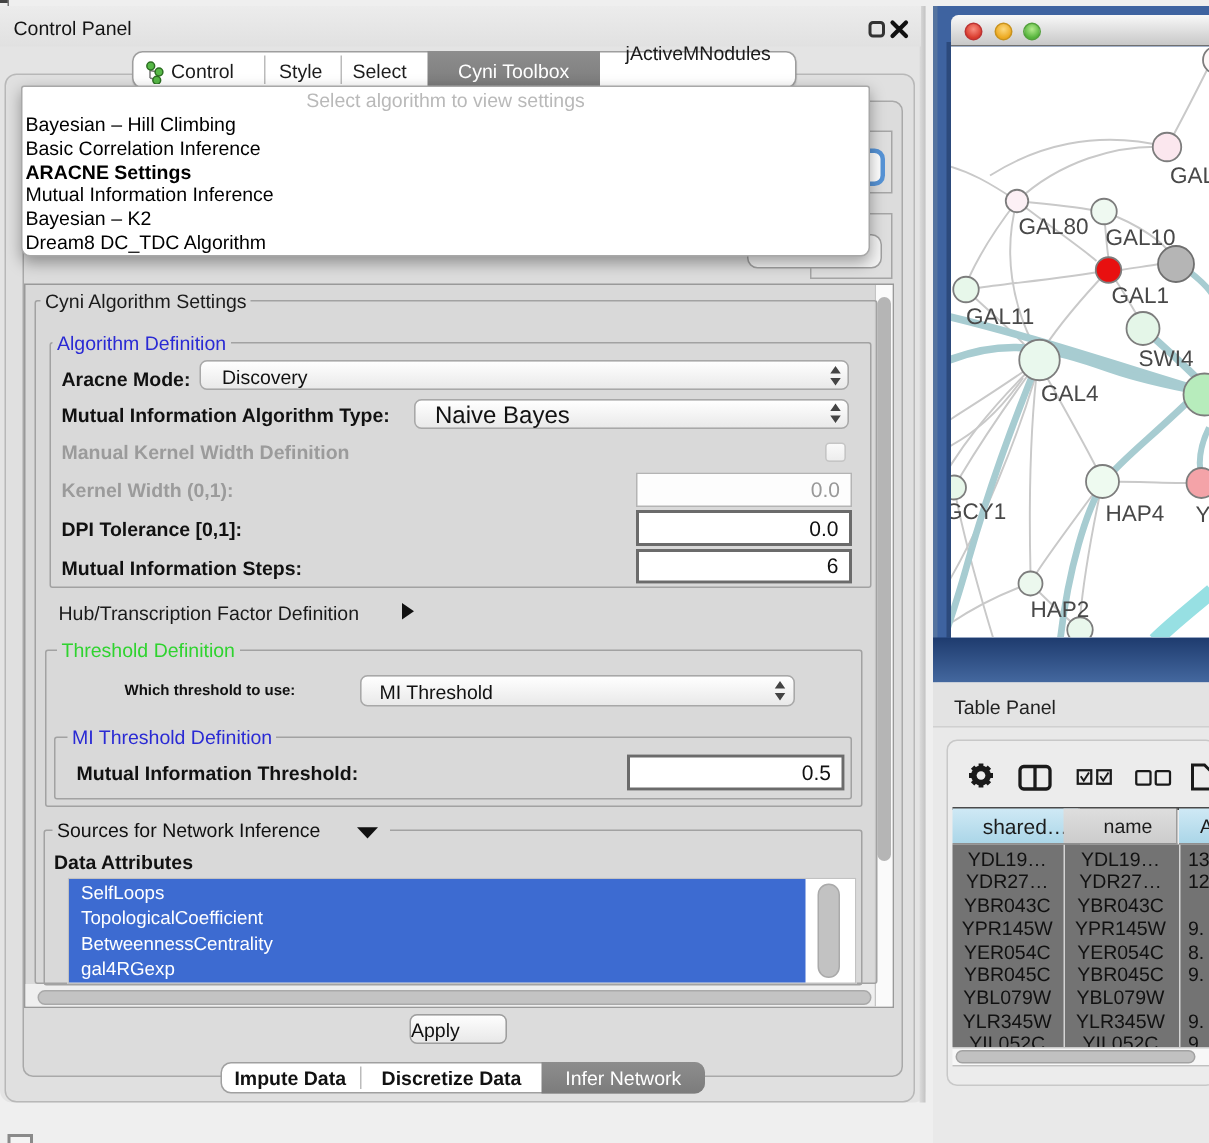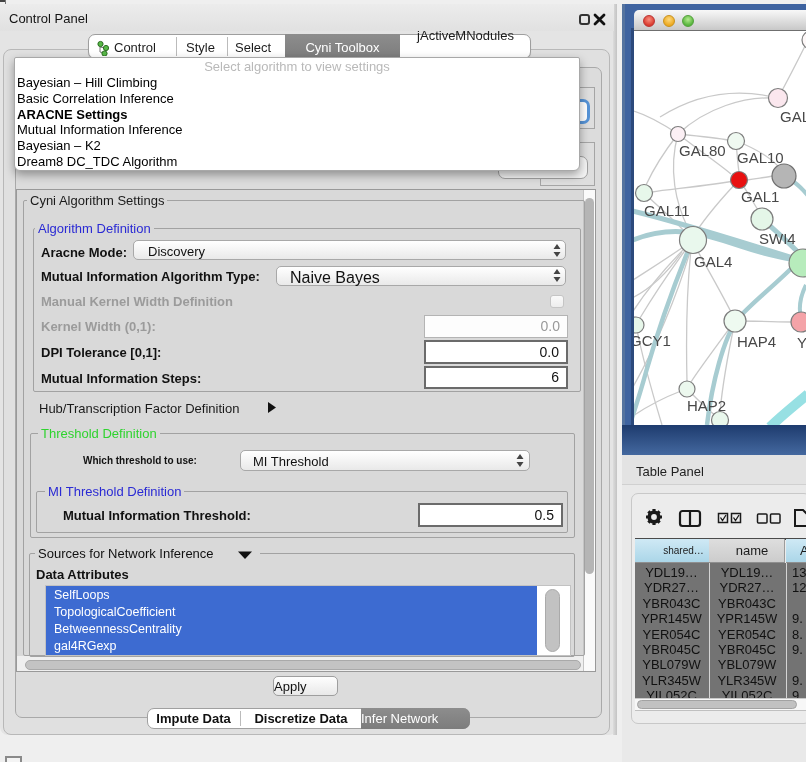--- a/index.html
+++ b/index.html
@@ -103,21 +103,21 @@
 <div class="abs b" style="left:83px;top:455px;font-size:10px;color:#111;">Which threshold to use:</div>
 <div class="abs" style="left:240px;top:450px;width:290px;height:21px;background:linear-gradient(#ffffff,#e9e9e9);border:1px solid #a8a8a8;border-radius:5px;"></div>
 <div class="abs" style="left:253px;top:454px;font-size:13px;color:#111;">MI Threshold</div>
 <svg class="abs" style="left:514px;top:453px;" width="12" height="15" viewBox="0 0 12 15">
     <path d="M6,1 L9.5,6 L2.5,6 Z M6,14 L9.5,9 L2.5,9 Z" fill="#444"></path>
   </svg>
 
 <div class="abs" style="left:36px;top:491px;width:532px;height:42px;border:1px solid #a2a2a2;border-radius:2px;"></div>
 <div class="abs" style="left:45px;top:484px;background:#d9d9d9;padding:0 3px;font-size:13px;color:#2a2ad4;">MI Threshold Definition</div>
 
-<div class="abs b" style="left:63px;top:508px;font-size:13px;color:#111;text-align:right;">Mutual Information Threshold:</div>
+<div class="abs b" style="left:51px;top:508px;font-size:13px;color:#111;text-align:right;">Mutual Information Threshold:</div>
 <div class="abs" style="left:418px;top:503px;width:145px;height:24px;background:#fff;border:2px solid #6b6b6b;font-size:14px;color:#111;text-align:right;line-height:20px;padding-right:7px;">0.5</div>
 
 <div class="abs" style="left:29px;top:553px;width:546px;height:104px;border:1px solid #a2a2a2;border-radius:2px;"></div>
 <div class="abs" style="left:35px;top:546px;width:225px;height:14px;background:#d9d9d9;padding:0 3px;font-size:13px;color:#111;">Sources for Network Inference</div>
 <svg class="abs" style="left:237px;top:550px;" width="16" height="10" viewBox="0 0 16 10">
     <path d="M1,1.5 L15,1.5 L8,9 Z" fill="#111"></path>
   </svg>
 
 <div class="abs b" style="left:36px;top:567px;font-size:13px;color:#111;">Data Attributes</div>
 
@@ -126,21 +126,21 @@
 <div class="abs" style="left:54px;top:587px;font-size:12.5px;color:#fff;line-height:17px;">SelfLoops<br>TopologicalCoefficient<br>BetweennessCentrality<br>gal4RGexp</div>
 <div class="abs" style="left:545px;top:589px;width:15px;height:63px;background:#c2c2c2;border:1px solid #aaa;border-radius:8px;"></div>
 
 <div class="abs" style="left:273px;top:676px;width:65px;height:20px;background:linear-gradient(#fefefe,#e8e8e8);border:1px solid #9e9e9e;border-radius:5px;line-height:19px;font-size:13px;color:#111;">Apply</div>
 
 <div class="abs" style="left:147px;top:708px;width:323px;height:21px;background:#fff;border:1px solid #a0a0a0;border-radius:7px;"></div>
 <div class="abs" style="left:240px;top:711px;width:1px;height:15px;background:#bbb;"></div>
 <div class="abs" style="left:361px;top:708px;width:109px;height:21px;background:linear-gradient(#8d8d8d,#7c7c7c);border-radius:0 7px 7px 0;"></div>
 <div class="abs" style="left:147px;top:708px;width:93px;height:21px;line-height:21px;text-align:center;font-size:13px;color:#111;"><b>Impute Data</b></div>
 <div class="abs" style="left:241px;top:708px;width:120px;height:21px;line-height:21px;text-align:center;font-size:13px;color:#111;"><b>Discretize Data</b></div>
-<div class="abs" style="left:361px;top:708px;width:109px;height:21px;line-height:21px;text-align:left;font-size:13px;color:#fff;">Infer Network</div>
+<div class="abs" style="left:361px;top:708px;width:109px;height:21px;line-height:21px;text-align:center;font-size:13px;color:#fff;">Infer Network</div>
 
 <div class="abs" style="left:5px;top:756px;width:17px;height:14px;background:#f4f4f4;border:2px solid #8a8a8a;"></div>
 
 <div class="abs" style="left:622px;top:4px;width:184px;height:451px;background:#3e63a0;"></div>
 <div class="abs" style="left:622px;top:4px;width:3px;height:451px;background:#54739f;"></div>
 <div class="abs" style="left:631px;top:28px;width:3px;height:397px;background:#2c4a7c;"></div>
 
 <div class="abs" style="left:622px;top:425px;width:184px;height:30px;background:linear-gradient(#1e3b6e,#44689f);"></div>
 
 <div class="abs" style="left:634px;top:10px;width:172px;height:21px;background:linear-gradient(#f8f8f8,#c8c8c8);border-radius:5px 0 0 0;border-bottom:1px solid #6f6f6f;"></div>
@@ -254,21 +254,21 @@
     <rect x="117.5" y="10" width="9.5" height="9" rx="1"></rect>
     <rect x="130.5" y="10" width="9.5" height="9" rx="1"></rect>
   </g>
 
   <g fill="none" stroke="#1a1a1a" stroke-width="2">
     <path d="M155,6 L163,6 L167,10 L167,22 L155,22 Z"></path>
   </g>
 </svg>
 
 <div class="abs" style="left:635px;top:537.5px;width:171px;height:2px;background:#4a4a4a;"></div>
-<div class="abs" style="left:635px;top:539px;width:85px;height:24px;background:linear-gradient(#cfe9f5,#abd6e8);border-right:1px solid #9c9c9c;border-bottom:1px solid #8f8f8f;text-align:center;line-height:24px;font-size:10px;color:#1c1c1c;padding-left:13px;">shared…</div>
+<div class="abs" style="left:635px;top:539px;width:85px;height:24px;background:linear-gradient(#cfe9f5,#abd6e8);border-right:1px solid #9c9c9c;border-bottom:1px solid #8f8f8f;text-align:center;line-height:24px;font-size:14px;color:#1c1c1c;padding-left:13px;">shared…</div>
 <div class="abs" style="left:709px;top:539px;width:76px;height:24px;background:linear-gradient(#dedede,#cccccc);border-right:1px solid #9c9c9c;border-bottom:1px solid #8f8f8f;text-align:center;line-height:24px;font-size:13px;color:#1c1c1c;padding-left:11px;">name</div>
 <div class="abs" style="left:786px;top:539px;width:20px;height:24px;background:linear-gradient(#cfe9f5,#abd6e8);border-bottom:1px solid #8f8f8f;line-height:24px;font-size:13px;color:#1c1c1c;padding-left:14px;overflow:hidden;">A</div>
 
 <div class="abs" style="left:635px;top:563px;width:171px;height:135px;background:#737373;overflow:hidden;">
   <div class="abs" style="left:73.5px;top:0;width:1px;height:135px;background:#d4d4d4;"></div>
   <div class="abs" style="left:150.5px;top:0;width:1px;height:135px;background:#d4d4d4;"></div>
   <div class="abs" style="left:0;top:2px;width:73px;text-align:center;font-size:13px;color:#111;line-height:15.4px;">YDL19…<br>YDR27…<br>YBR043C<br>YPR145W<br>YER054C<br>YBR045C<br>YBL079W<br>YLR345W<br>YIL052C</div>
   <div class="abs" style="left:74px;top:2px;width:76px;text-align:center;font-size:13px;color:#111;line-height:15.4px;">YDL19…<br>YDR27…<br>YBR043C<br>YPR145W<br>YER054C<br>YBR045C<br>YBL079W<br>YLR345W<br>YIL052C</div>
   <div class="abs" style="left:157px;top:2px;width:40px;font-size:13px;color:#111;line-height:15.4px;">13<br>12<br>&nbsp;<br>9.<br>8.<br>9.<br>&nbsp;<br>9.<br>9.</div>
 </div>

